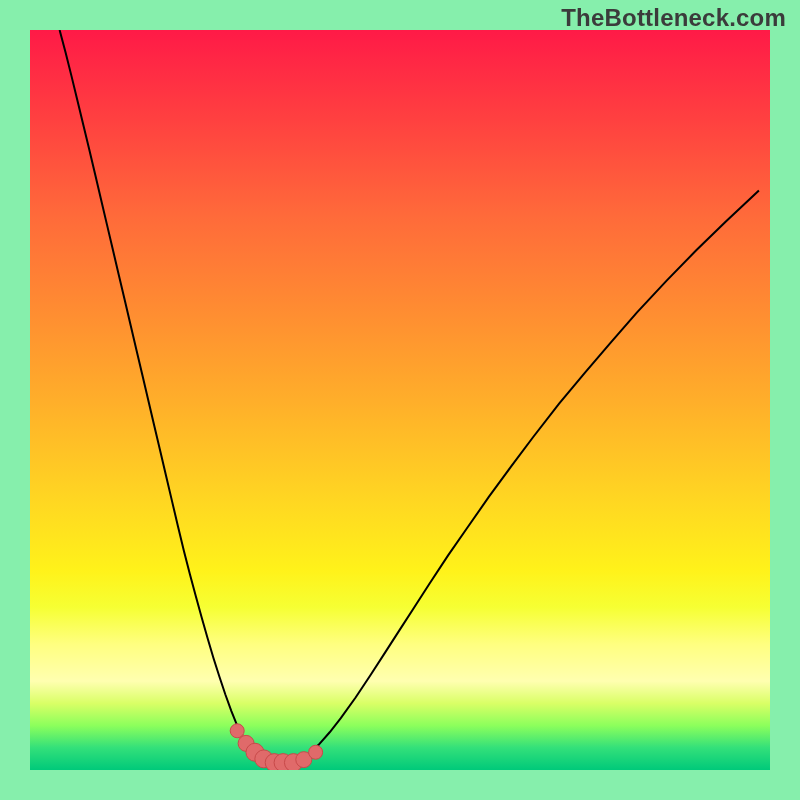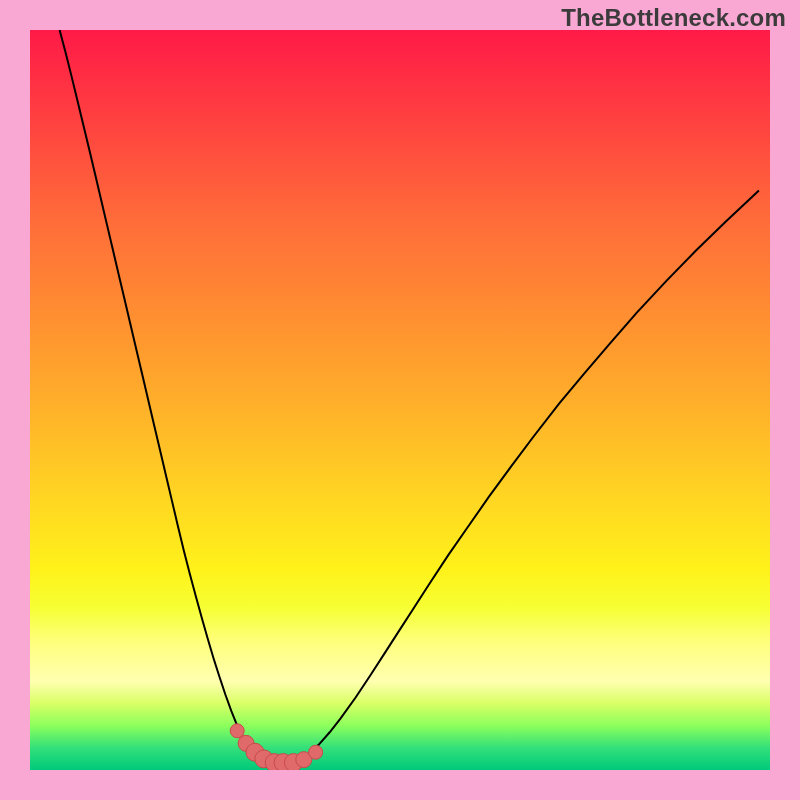--- a/index.html
+++ b/index.html
@@ -8,21 +8,21 @@
     width: 800px;
     height: 800px;
     overflow: hidden;
     background: #000000;
     font-family: Arial, Helvetica, sans-serif;
   }
   .frame {
     position: relative;
     width: 800px;
     height: 800px;
-    background: #f9a8d4;
+    background: #86efac;
   }
   .plot-area {
     position: absolute;
     left: 30px;
     top: 30px;
     width: 740px;
     height: 740px;
     background: linear-gradient(
       to bottom,
       #ff1a47 0%,

